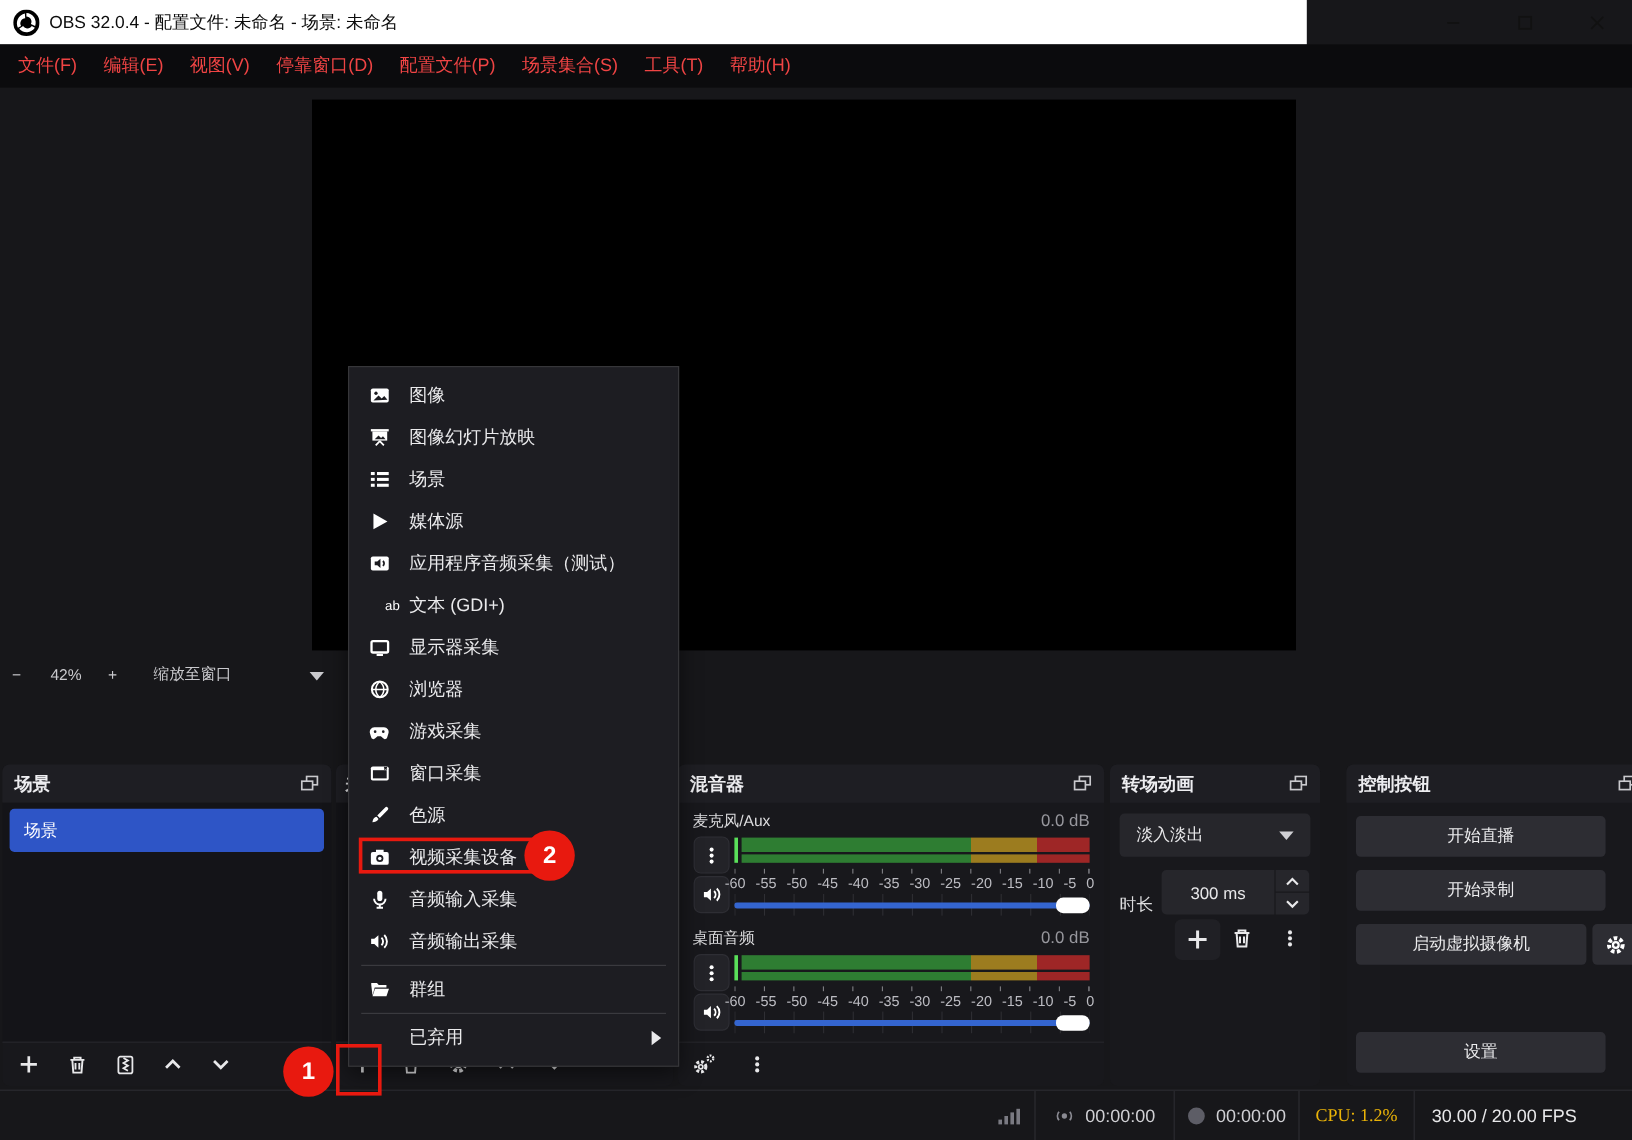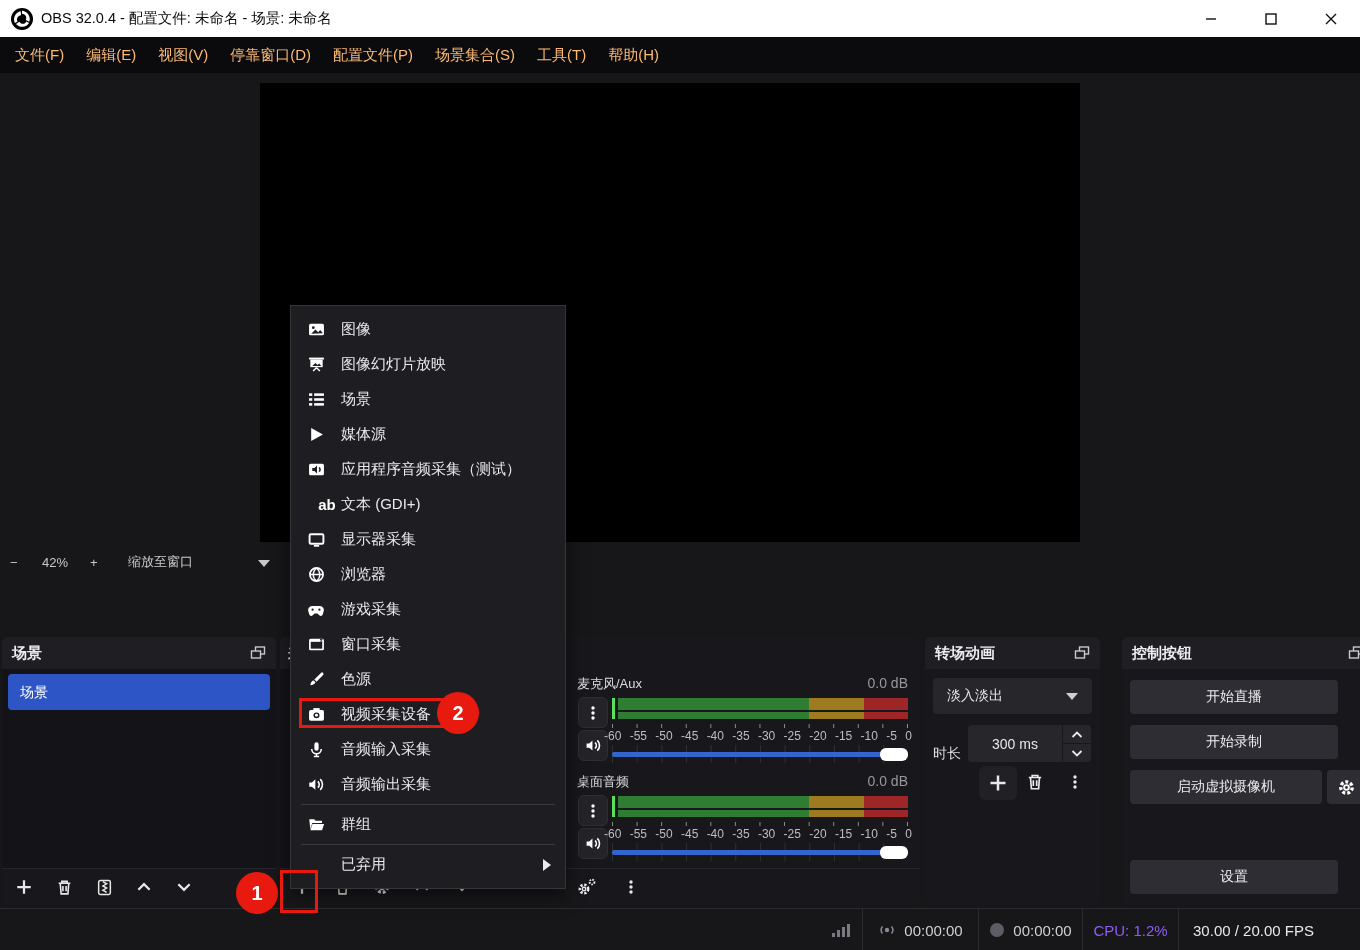--- a/index.html
+++ b/index.html
@@ -1,30 +1,30 @@
 <!DOCTYPE html>
 <html><head>
 <meta charset="utf-8">
 <style>
   * { margin:0; padding:0; box-sizing:border-box; }
   html,body { background:#0d0d0f; }
   body { font-family:"Liberation Sans","DejaVu Sans",sans-serif; }
   #app { position:relative; width:1360px; height:950px; background:#17171a; overflow:hidden; }
 
   
-  #titlebar { position:absolute; left:0; top:0; width:1360px; height:37px; background:#ffffff; display:flex; align-items:center; }
+  #titlebar { position:absolute; left:0; top:0; width:1089px; height:37px; background:#ffffff; display:flex; align-items:center; }
   #titlebar .logo { width:22px; height:22px; margin-left:11px; }
   #titlebar .title { margin-left:8px; font-size:14.5px; color:#0c0c0c; }
   .wc { position:absolute; top:0; width:46px; height:37px; display:flex; align-items:center; justify-content:center; }
   .wc svg { stroke:#111; stroke-width:1.4; fill:none; }
   #btn-min{ left:1188px;} #btn-max{ left:1248px;} #btn-close{ left:1308px;}
 
   
   #menubar { position:absolute; left:0; top:37px; width:1360px; height:36px; background:#0b0b0d; display:flex; align-items:center; padding-left:4px; }
-  .mb-item { padding:0 11px; font-size:15px; color:#fdba74; line-height:36px; }
+  .mb-item { padding:0 11px; font-size:15px; color:#ef4444; line-height:36px; }
 
   
   #canvas { position:absolute; left:260px; top:83px; width:820px; height:459px; background:#000; }
   #zoombar { position:absolute; left:0; top:548px; width:1360px; height:28px; }
   .zb { position:absolute; top:2px; height:24px; display:flex; align-items:center; color:#c9c9cd; font-size:13px; }
   #zoom-out{left:10px;} #zoom-val{left:42px;} #zoom-in{left:90px;} #zoom-mode{left:128px;}
   #zoom-caret{ position:absolute; left:258px; top:12px; width:0; height:0; border-left:6px solid transparent; border-right:6px solid transparent; border-top:7px solid #c9c9cd; }
   #hintrow { position:absolute; left:0; top:576px; width:1360px; height:57px; border-top:1px solid #202024; }
   #hintrow .hint { position:absolute; left:12px; top:17px; font-size:15px; color:#dedee1; }
   #hint-btn { position:absolute; left:272px; top:8px; width:58px; height:42px; background:#26262b; border-radius:8px; display:flex; align-items:center; justify-content:center; }
@@ -82,28 +82,28 @@
   .ctl-btn { position:absolute; left:8px; width:208px; height:34px; background:#2d2d33; border-radius:4px; display:flex; align-items:center; justify-content:center; font-size:14px; color:#ececee; }
   #ctl-vcam { width:192px; }
   #ctl-vcam-gear { position:absolute; left:205px; width:39px; height:34px; background:#2d2d33; border-radius:4px; display:flex; align-items:center; justify-content:center; }
 
   
   #statusbar { position:absolute; left:0; top:908px; width:1360px; height:42px; background:#17171a; border-top:1px solid #2b2b30; }
   .sb-seg { position:absolute; top:0; height:42px; display:flex; align-items:center; justify-content:center; gap:8px; border-left:1px solid #2b2b30; color:#d0d0d4; font-size:15px; }
   #sb-signal { left:820px; width:42px; border-left:none; }
   #sb-stream { left:862px; width:116px; }
   #sb-record { left:978px; width:104px; }
-  #sb-cpu    { left:1082px; width:96px; color:#8b5cf6; }
+  #sb-cpu    { left:1082px; width:96px; color:#eab308;font-family:Liberation Serif, serif; }
   #sb-fps    { left:1178px; width:150px; color:#e8e8ea; }
 
   
   #ctxmenu { position:absolute; left:290px; top:305px; width:276px; background:#1d1d22; border:1px solid #363639; padding:6px 0; z-index:10; box-shadow:0 6px 18px rgba(0,0,0,.55); }
   .cm-item { height:35px; display:flex; align-items:center; padding:0 14px 0 16px; font-size:15px; color:#eaeaec;text-align:center; }
   .cm-ic { width:18px; height:18px; margin-right:16px; display:flex; align-items:center; justify-content:center; flex:none; }
-  .cm-ab { font-size:15px; font-weight:bold; color:#fff;margin-left:22px; }
+  .cm-ab { font-size:11px; font-weight:normal; color:#fff;margin-left:22px; }
   .cm-sep { height:1px; background:#3a3a3f; margin:2px 10px; }
   .cm-sub { margin-left:auto; width:0; height:0; border-top:6px solid transparent; border-bottom:6px solid transparent; border-left:8px solid #eaeaec; }
 
   
   .ann-box { position:absolute; border:3px solid #e8190f; z-index:30; }
   #ann-box2 { left:299px; top:698px; width:146px; height:30px; }
   #ann-box1 { left:280px; top:870px; width:38px; height:43px; }
   .ann-circle { position:absolute; width:42px; height:42px; border-radius:50%; background:#e8190f; color:#fff; font-size:20px; font-weight:bold; display:flex; align-items:center; justify-content:center; z-index:31; }
   #ann-c1 { left:236px; top:872px; } #ann-c2 { left:437px; top:692px; }
 </style>
@@ -232,20 +232,27 @@
         </span>
       <span class="tb-ic">
         <svg class="wi" width="18" height="18" viewBox="0 0 16 16" stroke-width="2">
             <path d="M3 5.5 l5 5 5-5"></path>
           </svg>
         </span>
     </div>
   </div>
 
   <div class="panel" id="p-mixer">
+    <div class="panel-h">
+      <span>混音器</span>
+      <svg class="popup-ic" width="16" height="14" viewBox="0 0 16 14">
+        <rect x="5.5" y="1" width="9" height="7" fill="none" stroke="#c9c9cd" stroke-width="1.4"></rect>
+        <rect x="1.5" y="5" width="9" height="7" fill="#1e1e23" stroke="#c9c9cd" stroke-width="1.4"></rect>
+      </svg>
+    </div>
 
     <div class="mx-ch" id="mx-ch0">
       <span class="mx-name">麦克风/Aux</span>
       <span class="mx-db">0.0 dB</span>
       <div class="mx-btn mx-dots">
         <svg width="14" height="16" viewBox="0 0 14 16">
             <g fill="#fff">
               <circle cx="7" cy="3" r="1.7"></circle>
               <circle cx="7" cy="8" r="1.7"></circle>
               <circle cx="7" cy="13" r="1.7"></circle>

